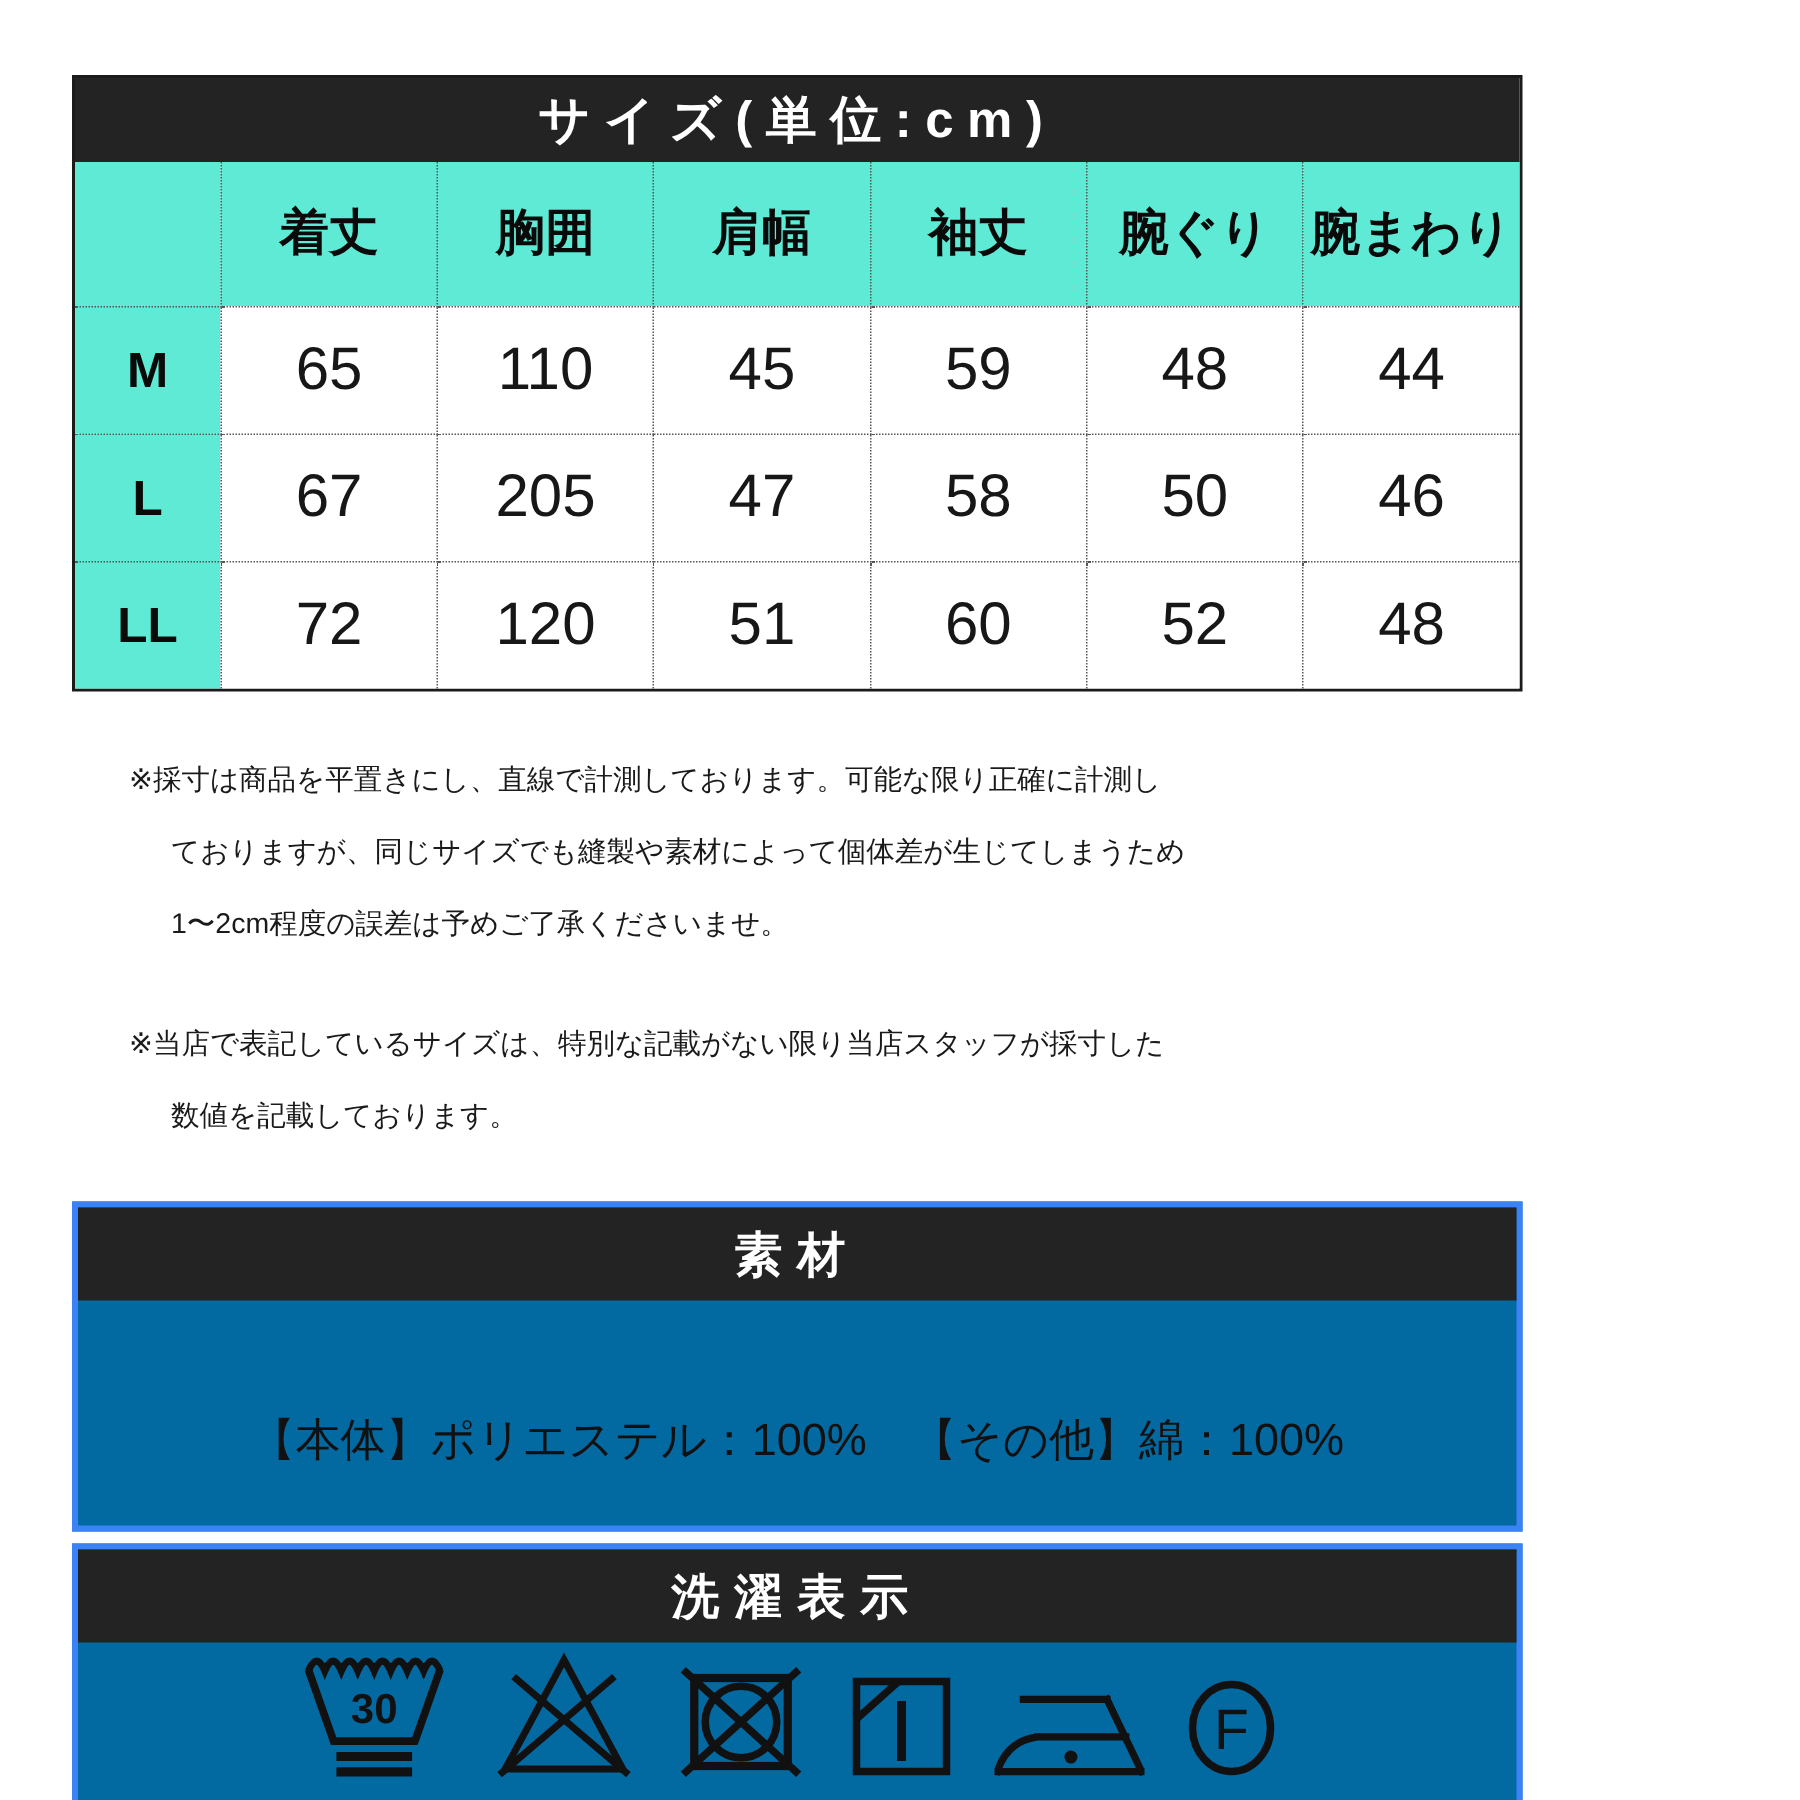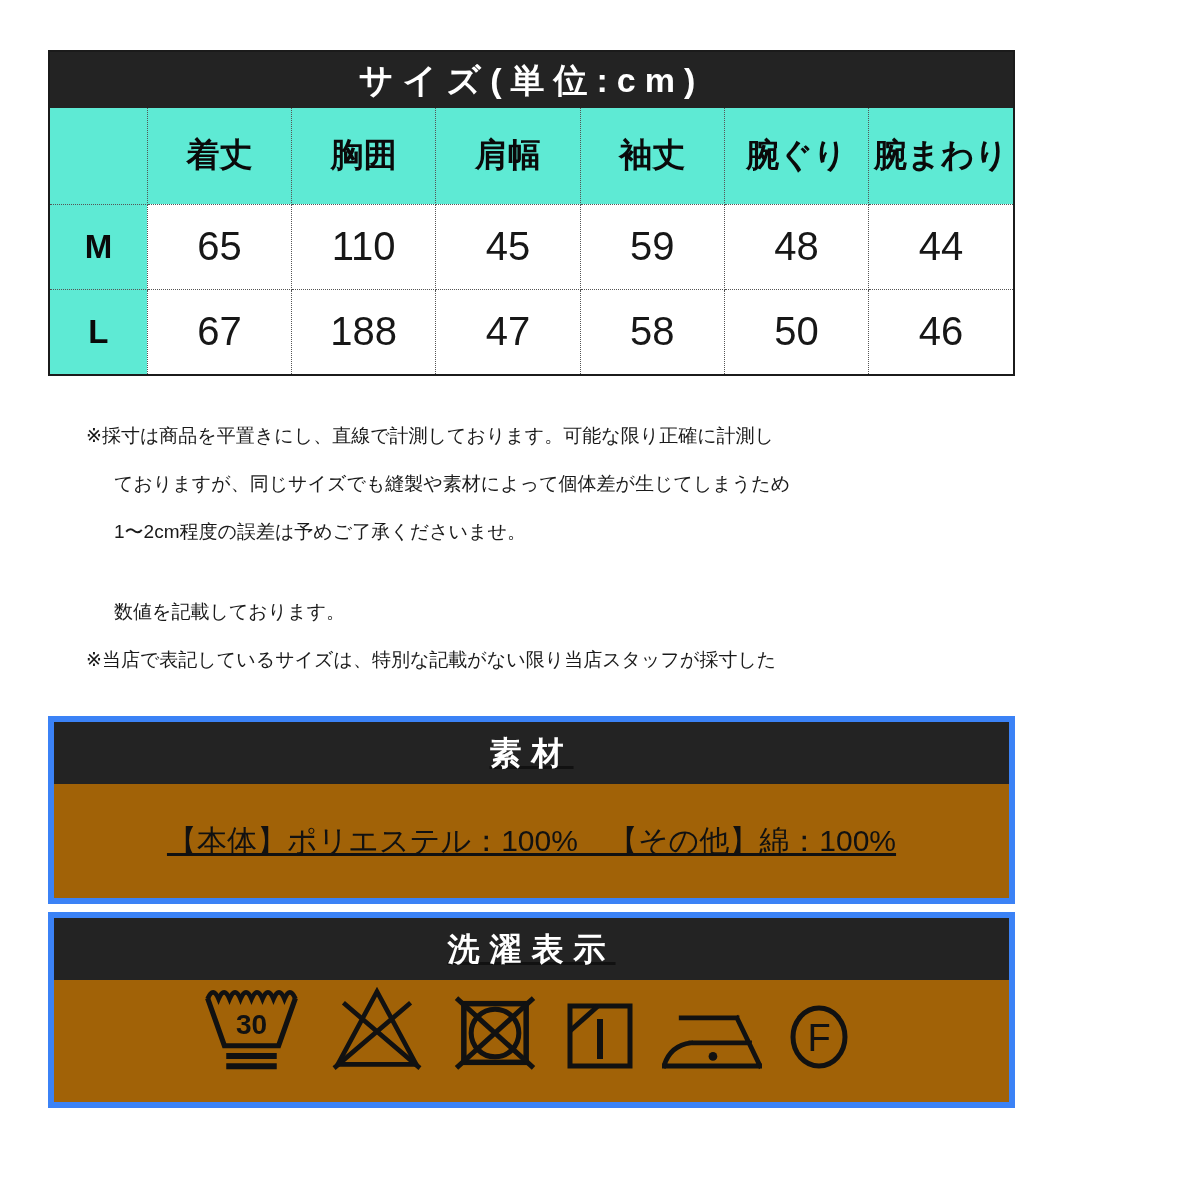--- a/index.html
+++ b/index.html
@@ -53,26 +53,26 @@
   th.col-head, th.row-head { background: #5eead4; font-size: 33px; font-weight: bold; color: #0a0a0a; }
   td.val { background: #ffffff; font-size: 40px; font-weight: 400; color: #171717; }
 
   
   .notes { margin: 36px 0 0 38px; }
   .note { margin-bottom: 32px; font-size: 19px; color: #1a1a1a; }
   .note-line { line-height: 48px; white-space: nowrap; }
   .note-line.cont { padding-left: 28px; }
 
   
-  .info-box { border: 6px solid #3b82f6; margin-top: 32px; background: #a16207; text-decoration: underline; }
+  .info-box { border: 4px solid #3b82f6; margin-top: 32px; background: #0369a1; }
   .info-box.care { margin-top: 8px; }
   .info-body {
     height: 114px;
     display: flex; align-items: center; justify-content: center;
-    font-size: 30px; color: #111111;
+    font-size: 30px; color: #111111; margin-top: 36px;
   }
   .care-body {
     height: 122px;
     display: flex; align-items: flex-end;
     padding: 0 160px 32px 146px;
     justify-content: space-between;
   }
   .care-body svg { display: block; }
   .sym-stroke { stroke: #111; fill: none; }
   .sym-text { fill: #111; font-family: "Liberation Sans", "DejaVu Sans", sans-serif; }
@@ -111,39 +111,48 @@
           <td class="val">65</td>
           <td class="val">110</td>
           <td class="val">45</td>
           <td class="val">59</td>
           <td class="val">48</td>
           <td class="val">44</td>
         </tr>
         <tr>
           <th class="row-head">L</th>
           <td class="val">67</td>
-          <td class="val">188</td>
+          <td class="val">205</td>
           <td class="val">47</td>
           <td class="val">58</td>
           <td class="val">50</td>
           <td class="val">46</td>
+        </tr>
+        <tr>
+          <th class="row-head">LL</th>
+          <td class="val">72</td>
+          <td class="val">120</td>
+          <td class="val">51</td>
+          <td class="val">60</td>
+          <td class="val">52</td>
+          <td class="val">48</td>
         </tr>
       </tbody>
     </table>
   </div>
 
   <div class="notes">
     <div class="note">
       <div class="note-line">※採寸は商品を平置きにし、直線で計測しております。可能な限り正確に計測し</div>
       <div class="note-line cont">ておりますが、同じサイズでも縫製や素材によって個体差が生じてしまうため</div>
       <div class="note-line cont">1〜2cm程度の誤差は予めご了承くださいませ。</div>
     </div>
     <div class="note">
+      <div class="note-line">※当店で表記しているサイズは、特別な記載がない限り当店スタッフが採寸した</div>
       <div class="note-line cont">数値を記載しております。</div>
-      <div class="note-line">※当店で表記しているサイズは、特別な記載がない限り当店スタッフが採寸した</div>
     </div>
   </div>
 
   <div class="info-box">
     <div class="bar section-bar">素材</div>
     <div class="info-body">【本体】ポリエステル：100%　【その他】綿：100%</div>
   </div>
 
   <div class="info-box care">
     <div class="bar section-bar">洗濯表示</div>

